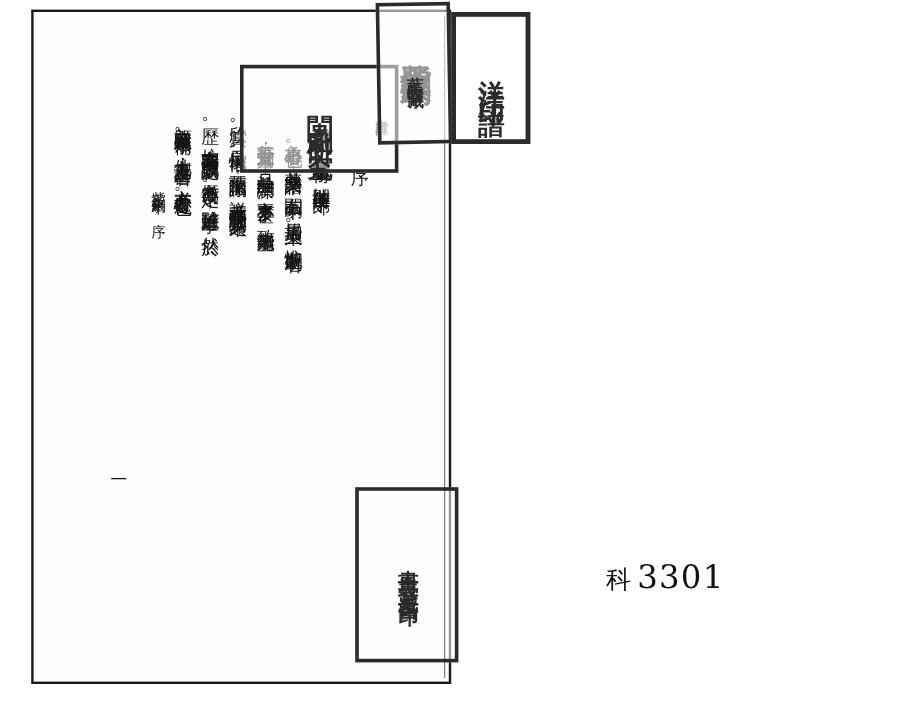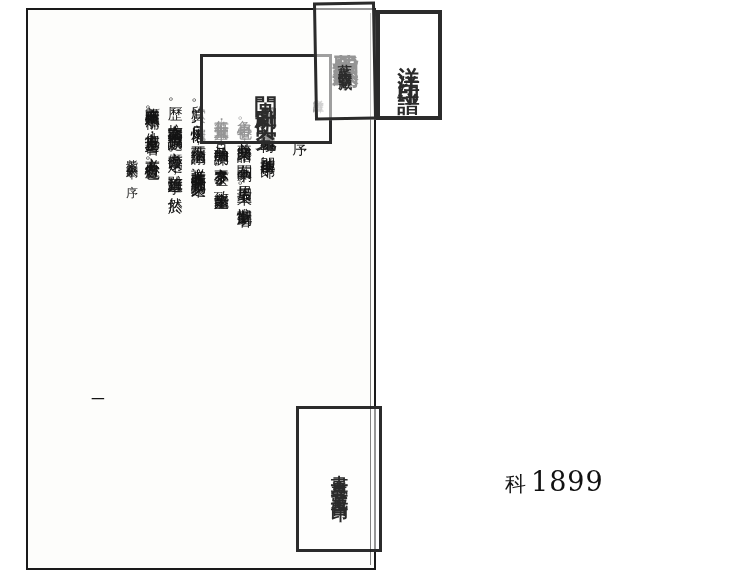--- a/index.html
+++ b/index.html
@@ -189,16 +189,16 @@
   </div>
 
   <div class="seal square-a">
     <span class="seal-text small">葉氏收藏</span>
   </div>
   <div class="seal square-b">
     <span class="seal-text big">洋洋印譜</span>
   </div>
 
   <div class="callnumber">
-    <span class="prefix">科</span><span>1899</span>
+    <span class="prefix">科</span><span>3301</span>
   </div>
 
 </div>
 
 </body></html>

